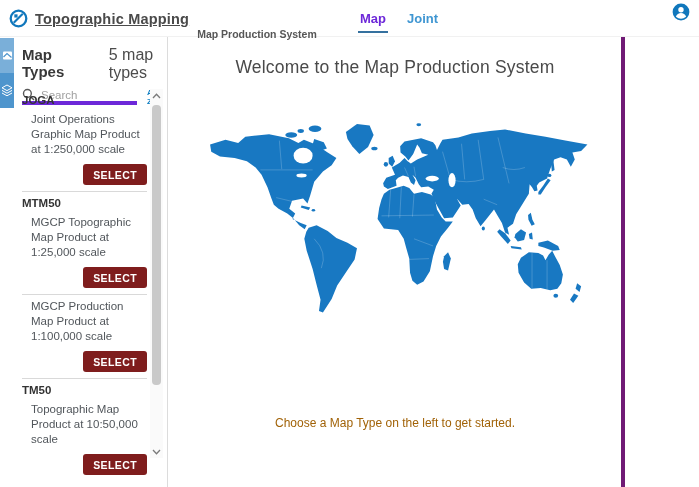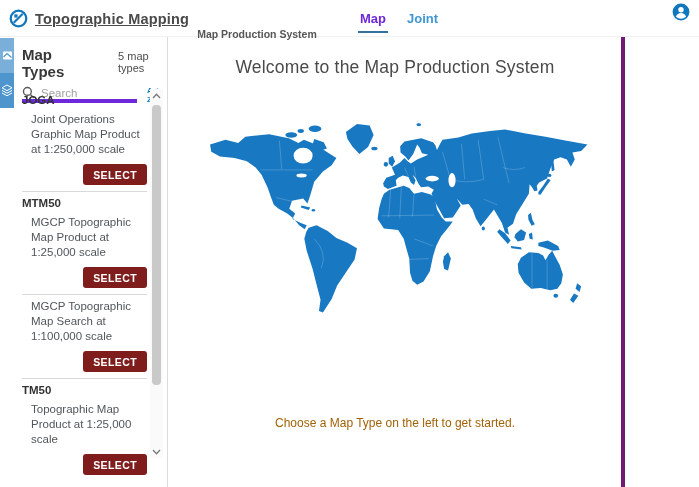--- a/index.html
+++ b/index.html
@@ -21,21 +21,21 @@
   .avatar { position:absolute; right:9px; top:3px; width:18px; height:18px; cursor:pointer; }
 
   
   .sidebar { position:absolute; top:37px; left:0; bottom:0; width:168px; background:#fff; border-right:1px solid #dcdcdc; }
   .strip { position:absolute; left:0; top:1px; width:14px; height:70px; background:#4e95cd; }
   .strip .tool { width:14px; height:35px; display:flex; align-items:center; justify-content:center; cursor:pointer; }
   .strip .tool--active { background:rgba(255,255,255,.25); }
   .panel { position:absolute; left:14px; top:0; right:0; bottom:0; }
   .panel-head { display:flex; justify-content:space-between; align-items:baseline; padding:9px 5px 2px 8px; }
   .panel-title { font-size:15px; font-weight:bold; color:#383838; }
-  .panel-count { font-size:11px; color:#4c4c4c;padding-left:40px; }
+  .panel-count { font-size:16px; color:#4c4c4c;padding-left:40px; }
   .search-row { display:flex; align-items:center; margin:3px 5px 0 8px; }
   .search-box { display:flex; align-items:flex-end; width:116px; border-bottom:4px solid #6d28d9; }
   .search-box input { border:none; outline:none; font-size:11.5px; width:90px; margin-left:6px; color:#333; font-family:"Liberation Sans",sans-serif; }
   .search-box input::placeholder { color:#a0a0a0; }
   .sort-btn { margin-left:8px; cursor:pointer; background:none; border:none; padding:0; line-height:0; }
 
   .list { position:absolute; top:52px; left:8px; right:20px; bottom:0; overflow:hidden; }
   .mt-item { padding:4px 0 6px; border-bottom:1px solid #d9d9d9; }
   .mt-item:last-child { border-bottom:none; }
   .mt-name { font-size:11.5px; font-weight:bold; color:#333; margin-bottom:5px; line-height:14px; }
@@ -132,27 +132,27 @@
           <button class="mt-select">SELECT</button>
         </div>
 
         <div class="mt-item">
           <div class="mt-name">MTM50</div>
           <div class="mt-desc">MGCP Topographic Map Product at 1:25,000 scale</div>
           <button class="mt-select">SELECT</button>
         </div>
 
         <div class="mt-item">
-          <div class="mt-desc">MGCP Topographic Map Search at 1:100,000 scale</div>
+          <div class="mt-desc">MGCP Production Map Product at 1:100,000 scale</div>
           <button class="mt-select">SELECT</button>
         </div>
 
         <div class="mt-item">
           <div class="mt-name">TM50</div>
-          <div class="mt-desc">Topographic Map Product at 1:25,000 scale</div>
+          <div class="mt-desc">Topographic Map Product at 10:50,000 scale</div>
           <button class="mt-select">SELECT</button>
         </div>
 
       </div>
 
       <div class="vscroll">
         <div class="vs-arrow up">
           <svg width="9" height="6" viewBox="0 0 9 6">
               <path d="M1 5 L4.5 1.3 L8 5" stroke="#7a7a7a" stroke-width="1.3" fill="none"></path>
             </svg>

